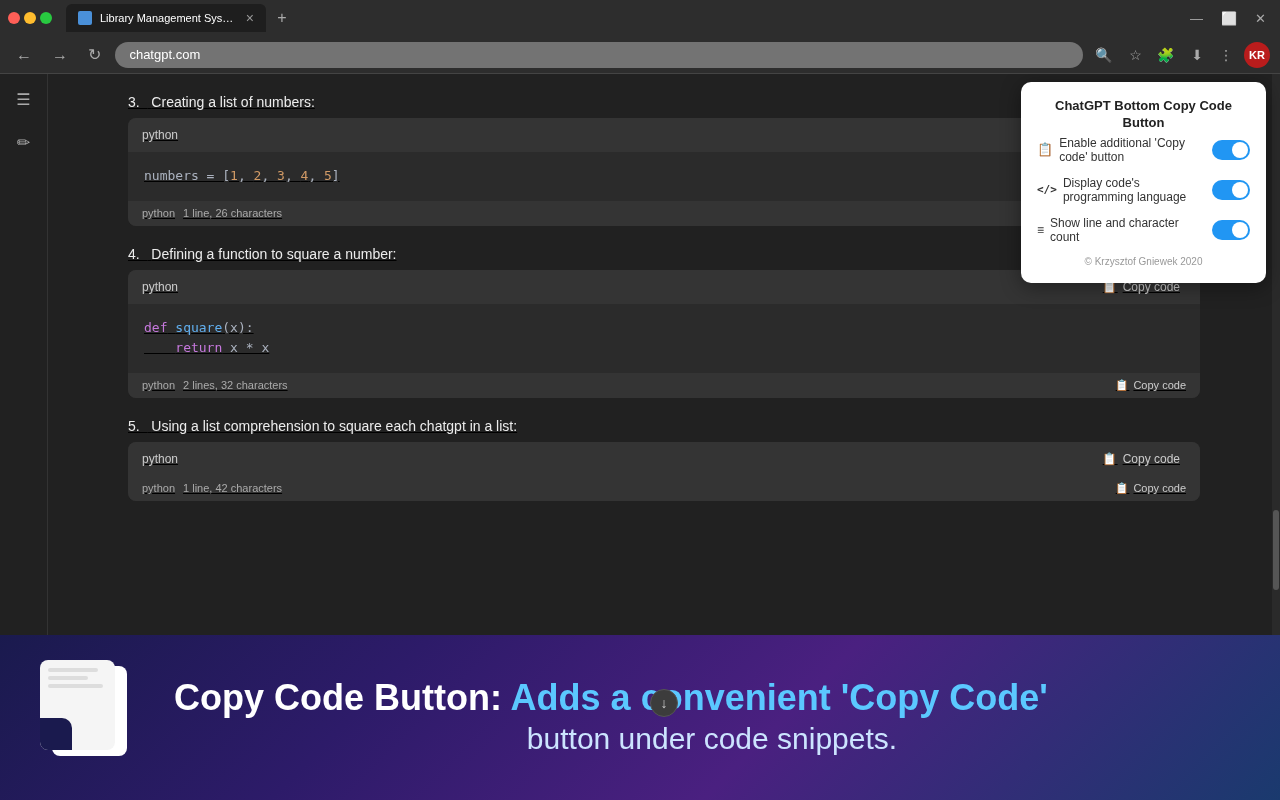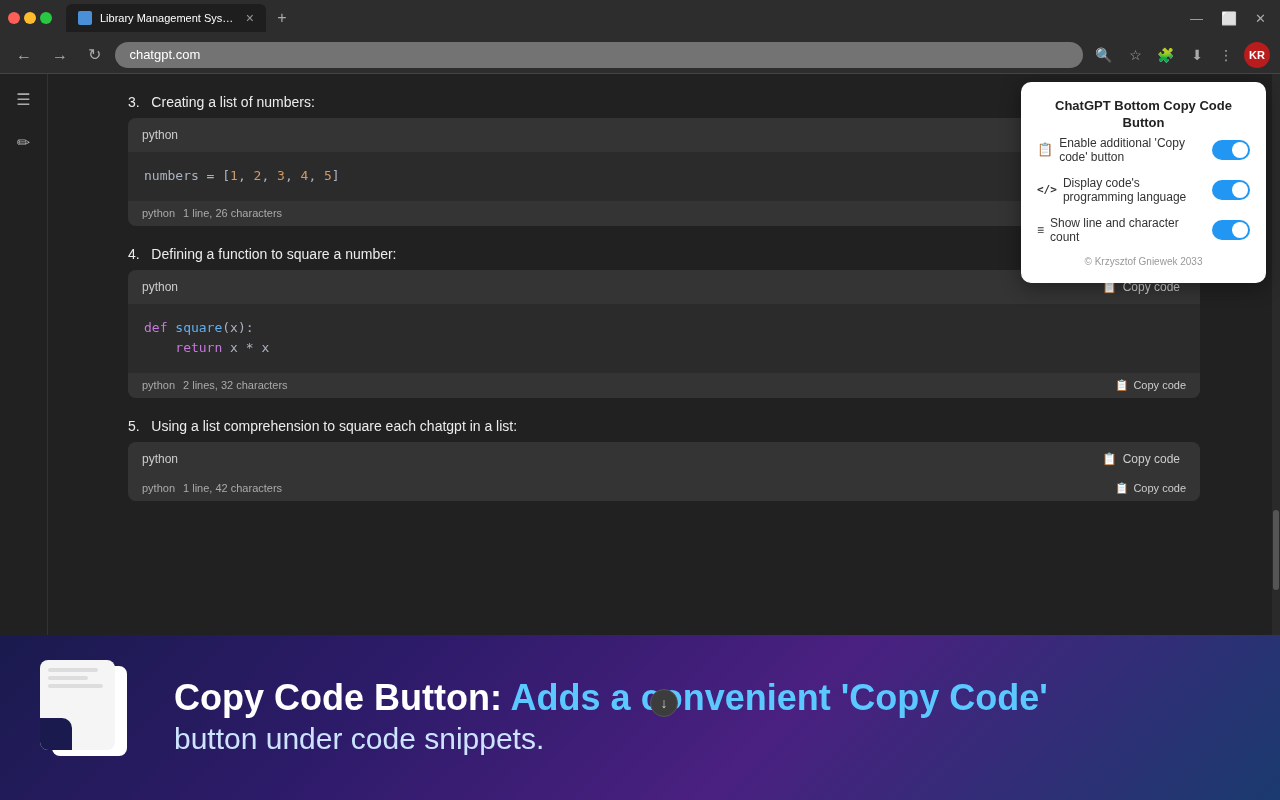--- a/index.html
+++ b/index.html
@@ -139,21 +139,21 @@
   <div class="browser-content">
 
     <div class="chat-sidebar-toggle">
       <span class="sidebar-icon">☰</span>
       <span class="sidebar-icon">✏</span>
     </div>
 
     <div class="chat-main">
 
 
-      <div class="chat-messages" style="position:relative;">
+      <div class="chat-messages" style="position:relative;text-decoration:underline;">
 
         <div class="numbered-item">
           <div class="item-header">
             <span>3.&nbsp;&nbsp;</span>
             <span>Creating a list of numbers:</span>
           </div>
           <div class="code-block-wrapper">
             <div class="code-block-header">
               <span class="code-lang">python</span>
               <button class="copy-code-btn">
@@ -282,21 +282,21 @@
         <div class="ext-option-label">
           <span class="ext-icon" style="font-size:12px;">≡</span>
           <span>Show line and character count</span>
         </div>
         <label class="toggle">
           <input type="checkbox" checked="" style="">
           <span class="toggle-slider"></span>
         </label>
       </div>
 
-      <div class="ext-copyright">© Krzysztof Gniewek 2033</div>
+      <div class="ext-copyright">© Krzysztof Gniewek 2020</div>
     </div>
 
     <div class="promo-banner">
 
       <div class="promo-icon">
         <div style="position:relative;width:110px;height:110px;">
 
           <div style="position:absolute;width:75px;height:90px;background:#fff;border-radius:8px;top:8px;left:22px;"></div>
 
           <div style="position:absolute;width:75px;height:90px;background:#f5f5f5;border-radius:8px;top:2px;left:10px;overflow:hidden;">
@@ -307,18 +307,18 @@
               <div style="height:4px;width:55px;background:#ddd;border-radius:2px;"></div>
             </div>
           </div>
         </div>
       </div>
 
       <div class="promo-text">
         <div style="font-size:36px;font-weight:900;color:#fff;line-height:1.15;">
           <span>Copy Code Button:</span><span style="color:#5bc8ff;"> Adds a convenient 'Copy Code'</span>
         </div>
-        <div style="font-size:30px;color:#cce4ff;font-weight:400;line-height:1.3;">button under code snippets.</div>
+        <div style="font-size:30px;color:#cce4ff;font-weight:400;line-height:1.3;text-align:center;">button under code snippets.</div>
       </div>
     </div>
 
   </div>
 </div>
 
 </body></html>

